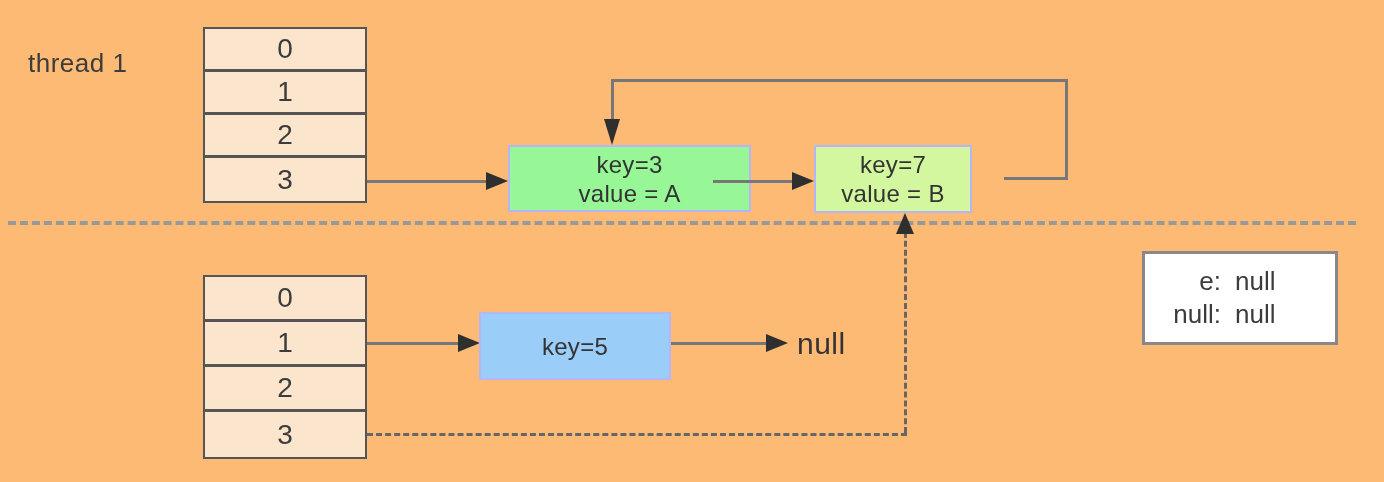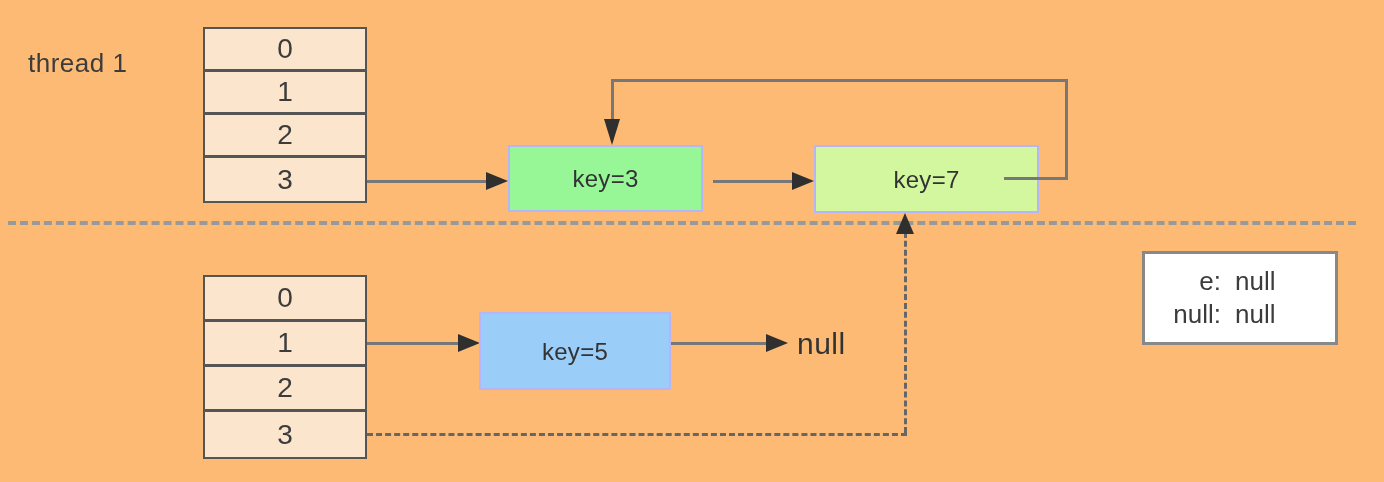--- a/index.html
+++ b/index.html
@@ -63,29 +63,31 @@
         <span>2</span>
       </div>
     <div class="bucket-cell">
         <span>3</span>
       </div>
   </div>
 
   <div class="hline" style="left:367px;top:180px;width:121px;"></div>
   <div class="ah-right" style="left:486px;top:172px;"></div>
 
-  <div class="node" style="left: 508px; top: 145px; width: 195px; height: 67px; background-color: rgb(151, 247, 151);">
+  <div class="node" style="left: 508px; top: 145px; width: 243px; height: 67px; background-color: rgb(151, 247, 151);">
     <span>key=3</span>
+    <span>value = A</span>
   </div>
 
   <div class="hline" style="left:713px;top:180px;width:81px;"></div>
   <div class="ah-right" style="left:792px;top:172px;"></div>
 
-  <div class="node" style="left: 814px; top: 145px; width: 225px; height: 68px; background-color: rgb(211, 247, 158);">
+  <div class="node" style="left: 814px; top: 145px; width: 158px; height: 68px; background-color: rgb(211, 247, 158);">
     <span>key=7</span>
+    <span>value = B</span>
   </div>
 
   <div class="hline" style="left:1004px;top:177px;width:64px;"></div>
   <div class="vline" style="left:1065px;top:79px;height:101px;"></div>
   <div class="hline" style="left:611px;top:79px;width:457px;"></div>
   <div class="vline" style="left:611px;top:79px;height:42px;"></div>
   <div class="ah-down" style="left:604px;top:119px;"></div>
 
   <div class="separator" style="left:8px;top:221px;width:1348px;"></div>
 
@@ -101,21 +103,21 @@
         <span>2</span>
       </div>
     <div class="bucket-cell">
         <span>3</span>
       </div>
   </div>
 
   <div class="hline" style="left:367px;top:342px;width:93px;"></div>
   <div class="ah-right" style="left:458px;top:334px;"></div>
 
-  <div class="node" style="left: 479px; top: 312px; width: 192px; height: 78px; background-color: rgb(155, 205, 249);">
+  <div class="node" style="left: 479px; top: 312px; width: 192px; height: 68px; background-color: rgb(155, 205, 249);">
     <span>key=5</span>
   </div>
 
   <div class="hline" style="left:671px;top:342px;width:97px;"></div>
   <div class="ah-right" style="left:766px;top:334px;"></div>
   <div class="null-label" style="left:797px;top:327px;">null</div>
 
   <div class="dash-h" style="left:367px;top:433px;width:540px;"></div>
   <div class="dash-v" style="left:904px;top:232px;height:201px;"></div>
   <div class="ah-up" style="left:896px;top:213px;"></div>

